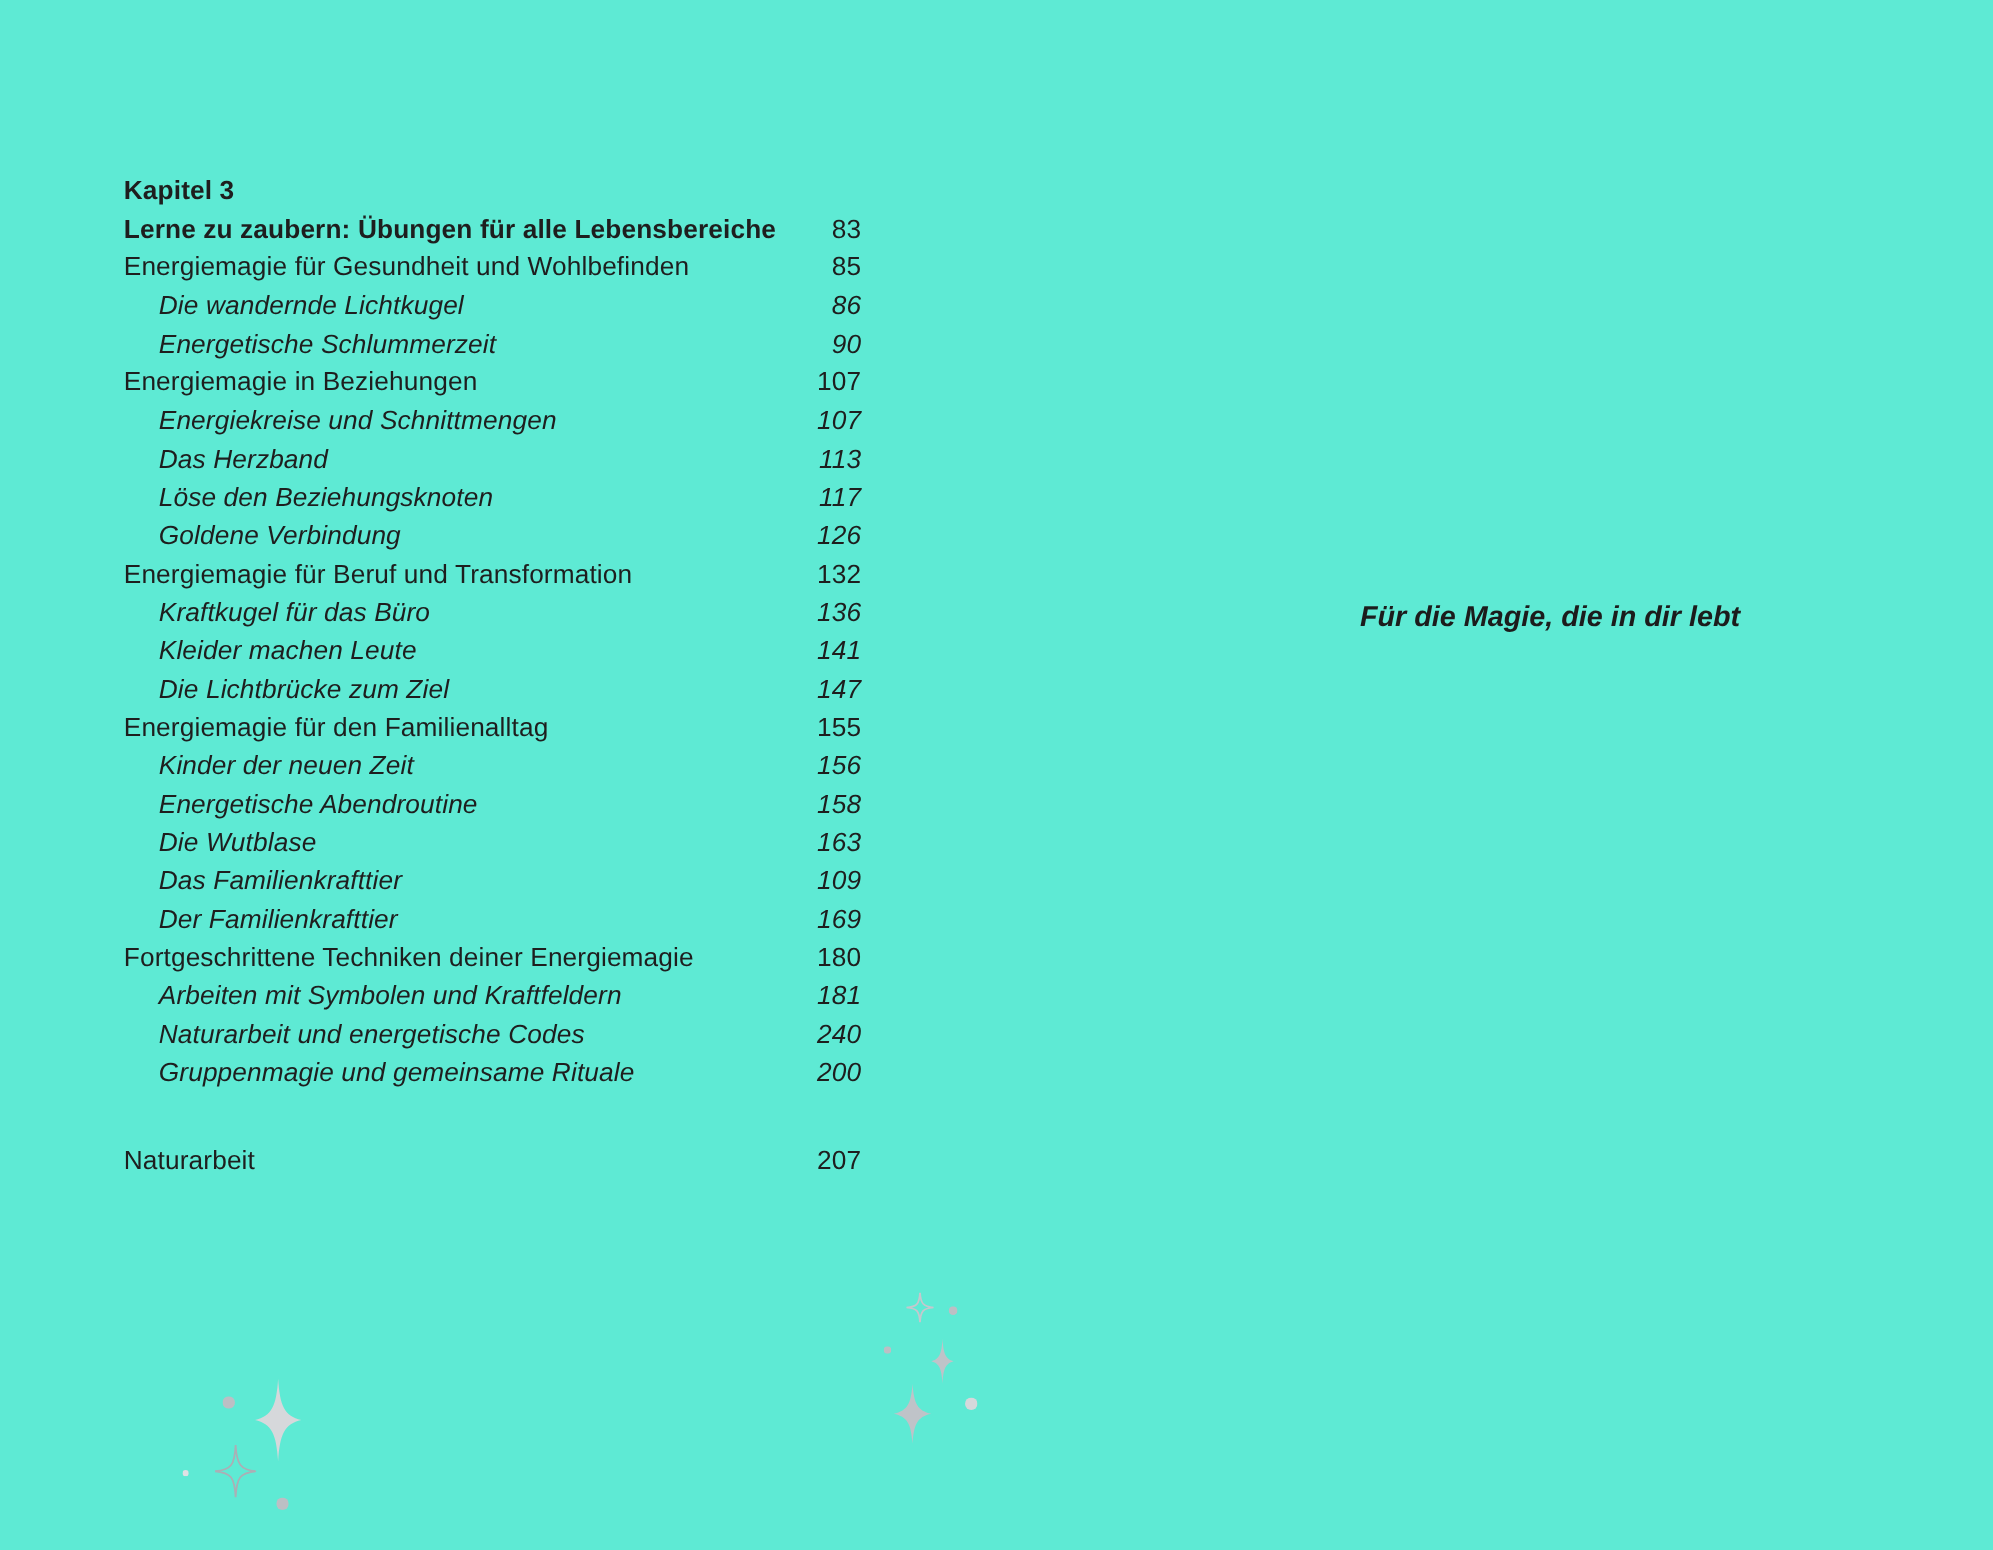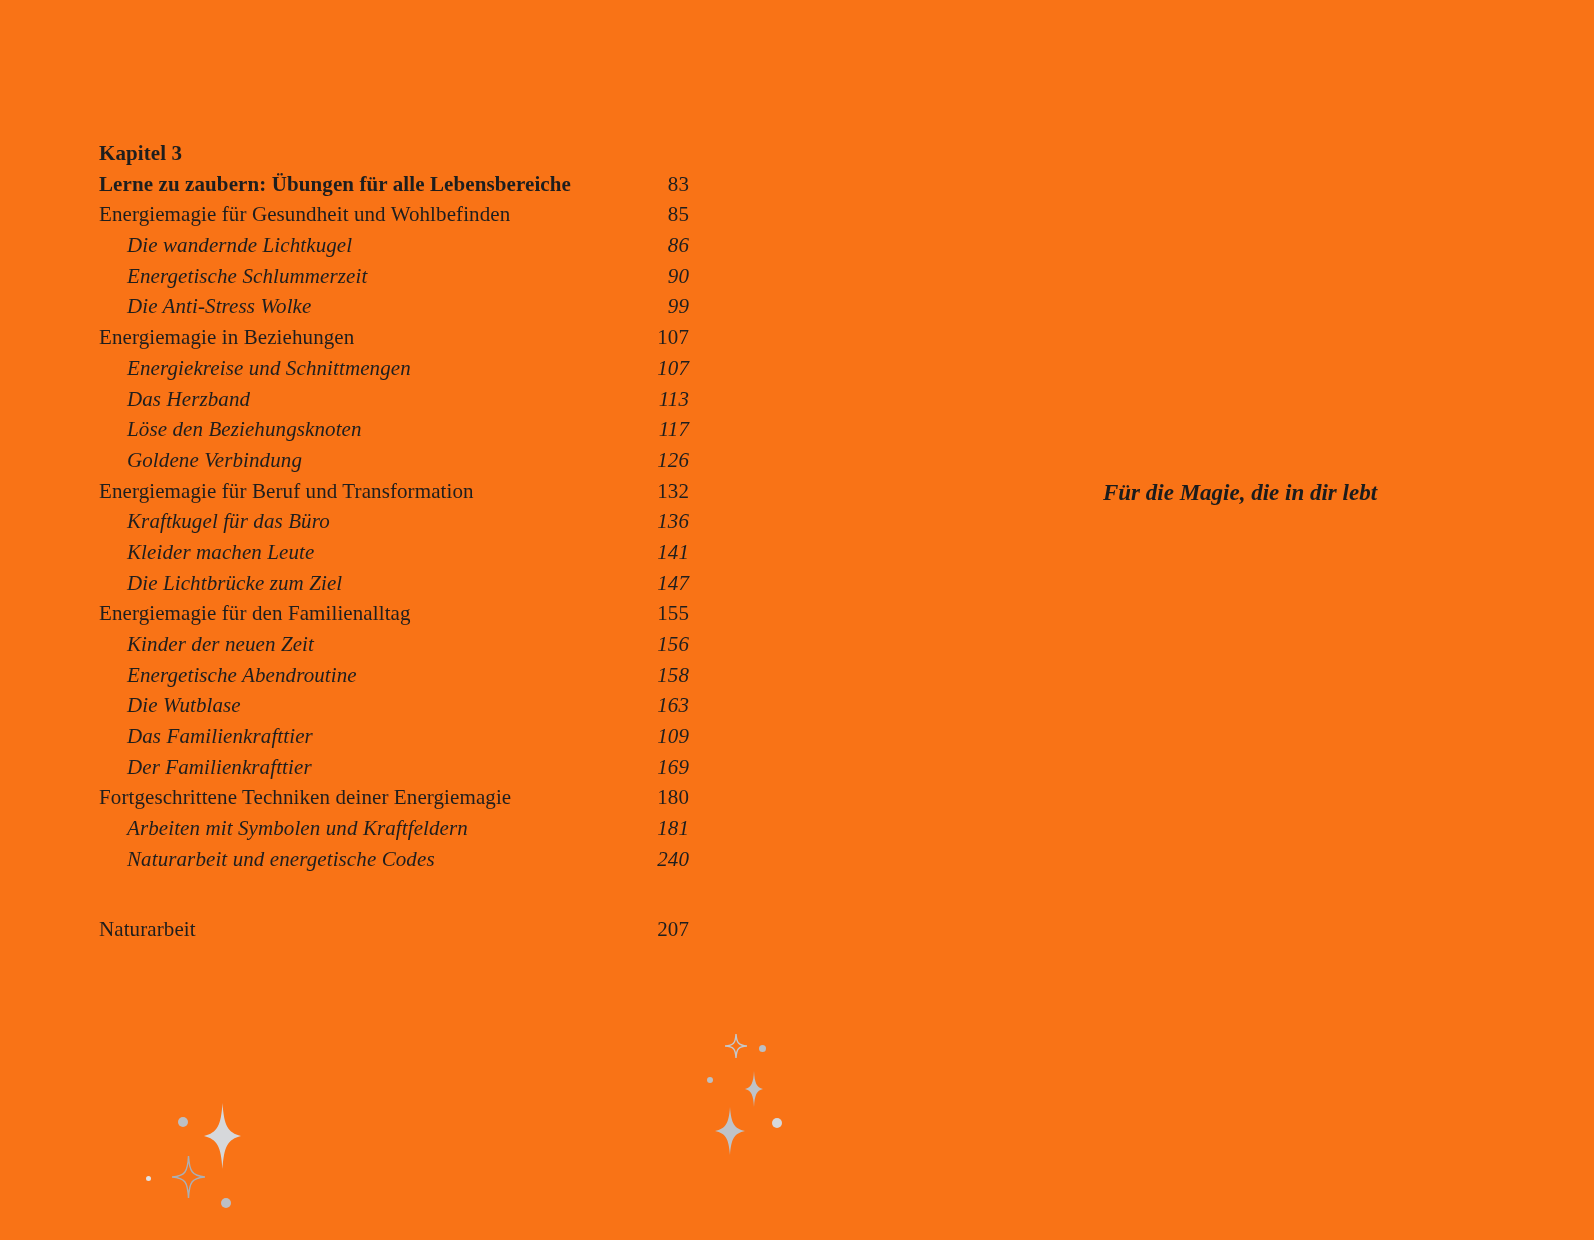--- a/index.html
+++ b/index.html
@@ -1,17 +1,17 @@
 <!DOCTYPE html>
 <html><head>
 <meta charset="utf-8">
 <style>
   html,body{margin:0;padding:0;background:#ffffff;}
-  .spread{position:relative;width:1594px;height:1240px;background:#f97316;overflow:hidden;
-          font-family:Liberation Serif, serif;color:#1e1e1e;}
+  .spread{position:relative;width:1594px;height:1240px;background:#5eead4;overflow:hidden;
+          font-family:Liberation Sans, sans-serif;color:#1e1e1e;}
   .toc{position:absolute;left:99px;top:138px;width:590px;}
   .row{display:flex;justify-content:space-between;height:30.7px;line-height:30.7px;
        font-size:21px;letter-spacing:0.1px;white-space:nowrap;}
   .row .label{overflow:visible;}
   .row.bold{font-weight:bold;}
   .row.bold .pagenum{font-weight:normal;}
   .row.sub .label{padding-left:28px;font-style:italic;}
   .row.sub .pagenum{font-style:italic;}
   .row.gap{margin-top:39px;}
   .dedication{position:absolute;left:1240px;top:480px;transform:translateX(-50%);
@@ -37,24 +37,20 @@
       <span class="label">Energiemagie für Gesundheit und Wohlbefinden</span>
       <span class="pagenum">85</span>
     </div>
     <div class="row sub">
       <span class="label">Die wandernde Lichtkugel</span>
       <span class="pagenum">86</span>
     </div>
     <div class="row sub">
       <span class="label">Energetische Schlummerzeit</span>
       <span class="pagenum">90</span>
-    </div>
-    <div class="row sub">
-      <span class="label">Die Anti-Stress Wolke</span>
-      <span class="pagenum">99</span>
     </div>
     <div class="row">
       <span class="label">Energiemagie in Beziehungen</span>
       <span class="pagenum">107</span>
     </div>
     <div class="row sub">
       <span class="label">Energiekreise und Schnittmengen</span>
       <span class="pagenum">107</span>
     </div>
     <div class="row sub">
@@ -114,20 +110,24 @@
       <span class="pagenum">180</span>
     </div>
     <div class="row sub">
       <span class="label">Arbeiten mit Symbolen und Kraftfeldern</span>
       <span class="pagenum">181</span>
     </div>
     <div class="row sub">
       <span class="label">Naturarbeit und energetische Codes</span>
       <span class="pagenum">240</span>
     </div>
+    <div class="row sub">
+      <span class="label">Gruppenmagie und gemeinsame Rituale</span>
+      <span class="pagenum">200</span>
+    </div>
     <div class="row gap">
       <span class="label">Naturarbeit</span>
       <span class="pagenum">207</span>
     </div>
   </div>
 
   <p class="dedication">Für die Magie, die in dir lebt</p>
 
   <svg class="sparkle" style="left:725px;top:1034px;width:22px;height:24px;" viewBox="0 0 100 100" preserveAspectRatio="none">
     <path d="M50 0 C52.5 36, 61 47.5, 100 50 C61 52.5, 52.5 61, 50 100 C47.5 61, 39 52.5, 0 50 C39 47.5, 47.5 39, 50 0 Z" fill="none" stroke-width="1.4" vector-effect="non-scaling-stroke" stroke="#c4c8cd"></path>

